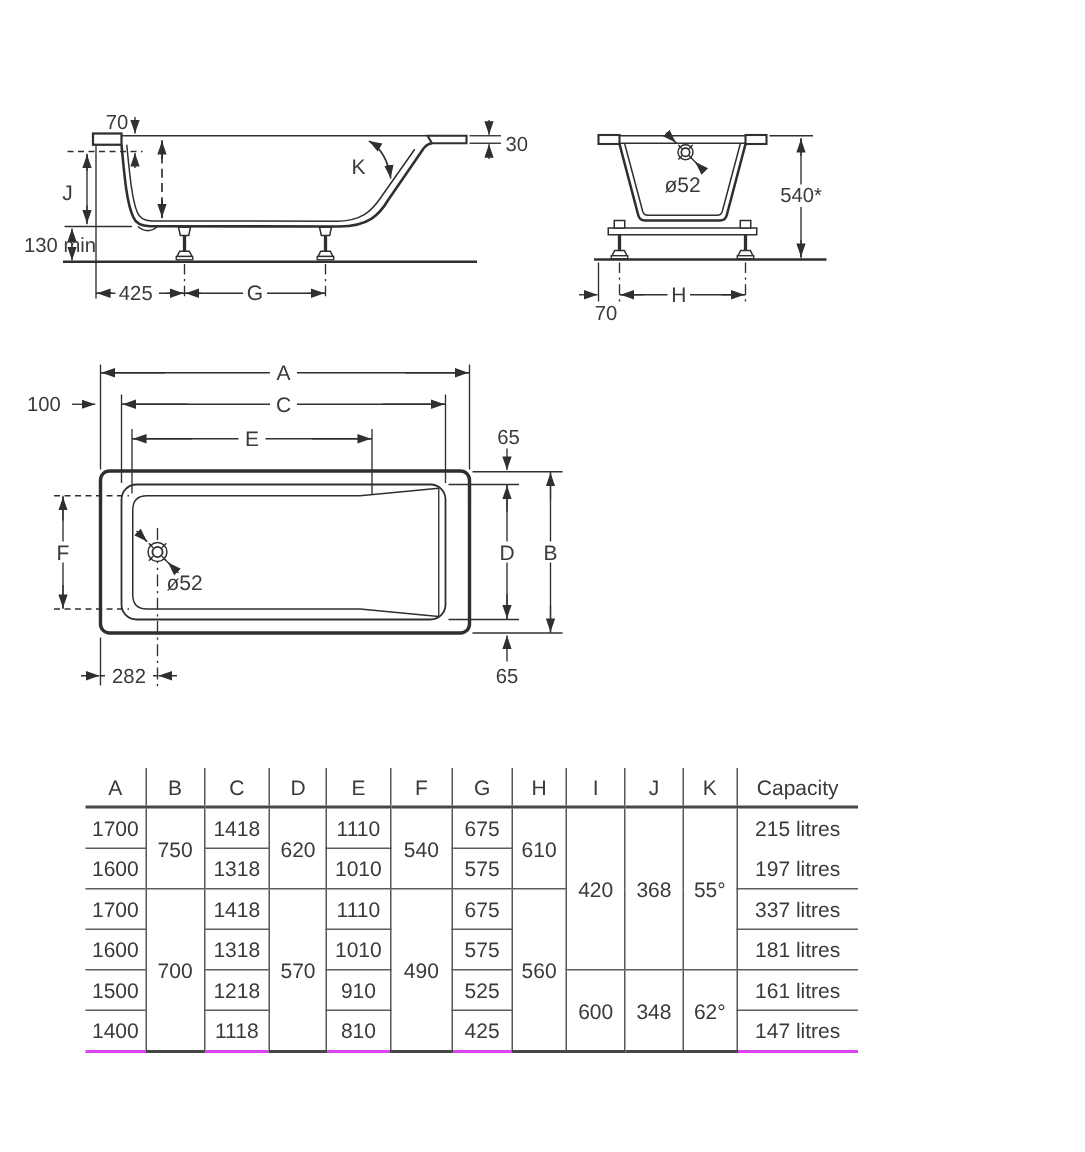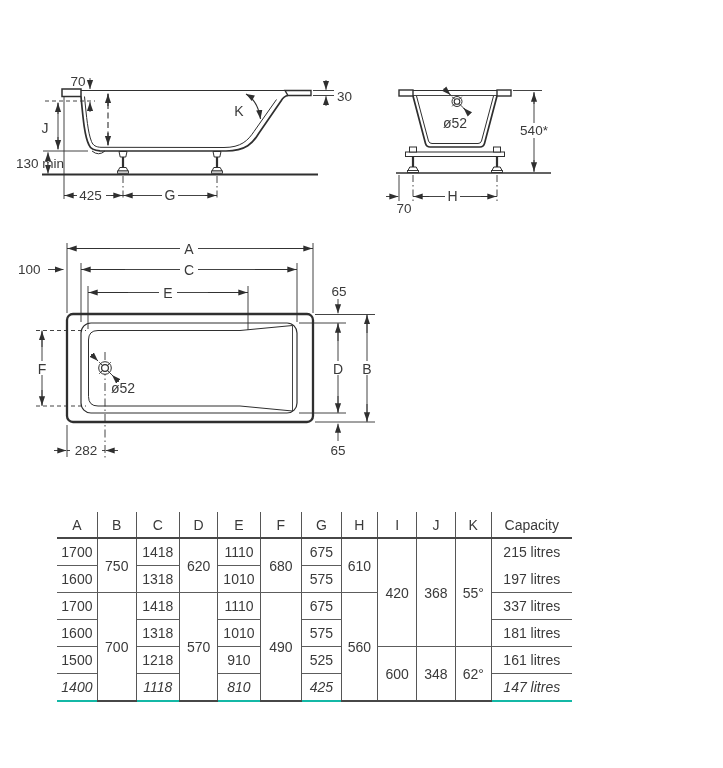--- a/index.html
+++ b/index.html
@@ -13,21 +13,21 @@
   .dims-table th,.dims-table td{
       border-left:1px solid #565656;border-right:1px solid #565656;
       text-align:center;vertical-align:middle;font-weight:normal;
       font-size:14px;padding:0;height:26px;white-space:nowrap;}
   .dims-table th{border-bottom:2px solid #474747;height:25px;}
   .dims-table td{border-bottom:1px solid #5d5d5d;}
   .dims-table tr > *:first-child{border-left:none;}
   .dims-table tr > *:last-child{border-right:none;}
   .dims-table .no-sep{border-bottom:none;}
   .dims-table .to-bottom{border-bottom:2px solid #474747;}
-  .dims-table tr.last-row td{border-bottom:2px solid #14b8a6;font-style:italic;}
+  .dims-table tr.last-row td{border-bottom:2px solid #d946ef;}
 </style>
 </head>
 <body>
 
 <div class="screen">
 
 <svg width="723" height="505" viewBox="0 0 723 505">
   <defs>
     <marker id="ah" markerWidth="9.5" markerHeight="8" refX="9" refY="3.5" orient="auto" markerUnits="userSpaceOnUse">
       <path d="M0,0.4 L9,3.5 L0,6.6 Z" fill="#2f2f2f"></path>
@@ -292,21 +292,21 @@
       <th>Capacity</th>
     </tr>
   </thead>
   <tbody>
     <tr>
       <td>1700</td>
       <td rowspan="2">750</td>
       <td>1418</td>
       <td rowspan="2">620</td>
       <td>1110</td>
-      <td rowspan="2">680</td>
+      <td rowspan="2">540</td>
       <td>675</td>
       <td rowspan="2">610</td>
       <td rowspan="4">420</td>
       <td rowspan="4">368</td>
       <td rowspan="4">55°</td>
       <td class="no-sep">215 litres</td>
     </tr>
     <tr>
       <td>1600</td>
       <td>1318</td>

